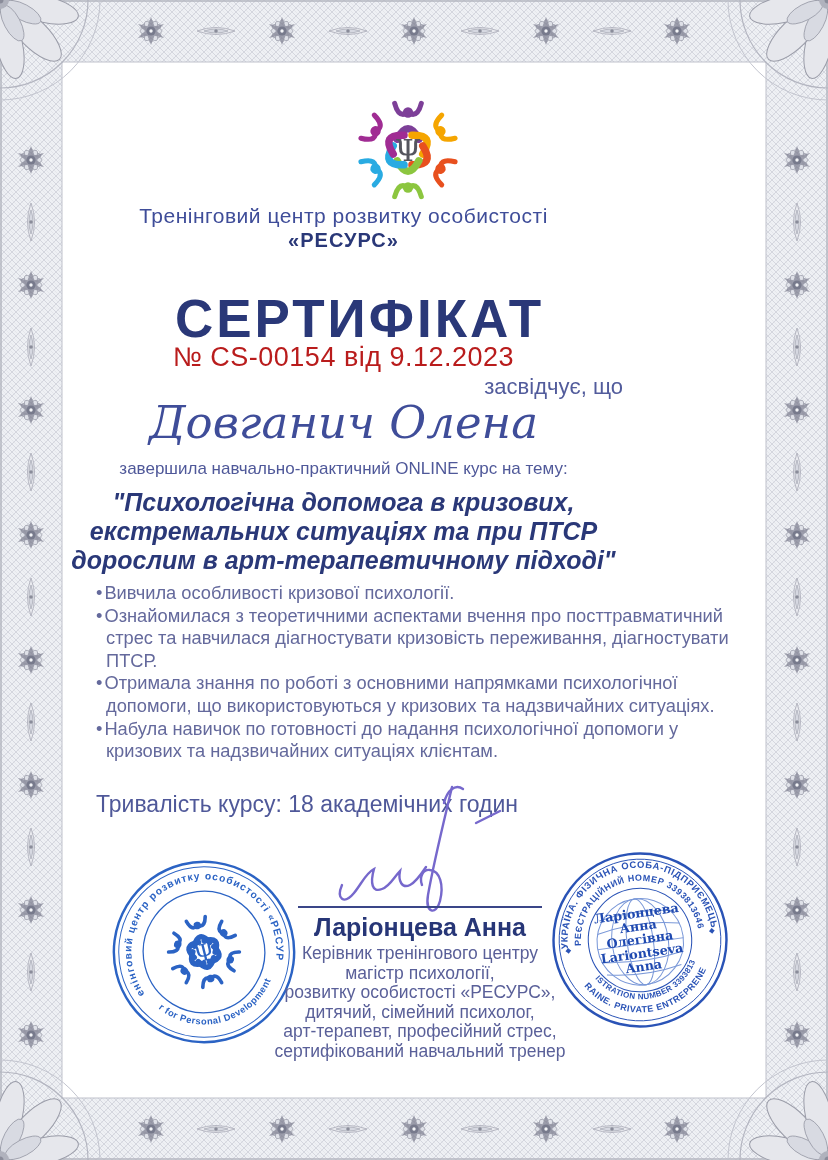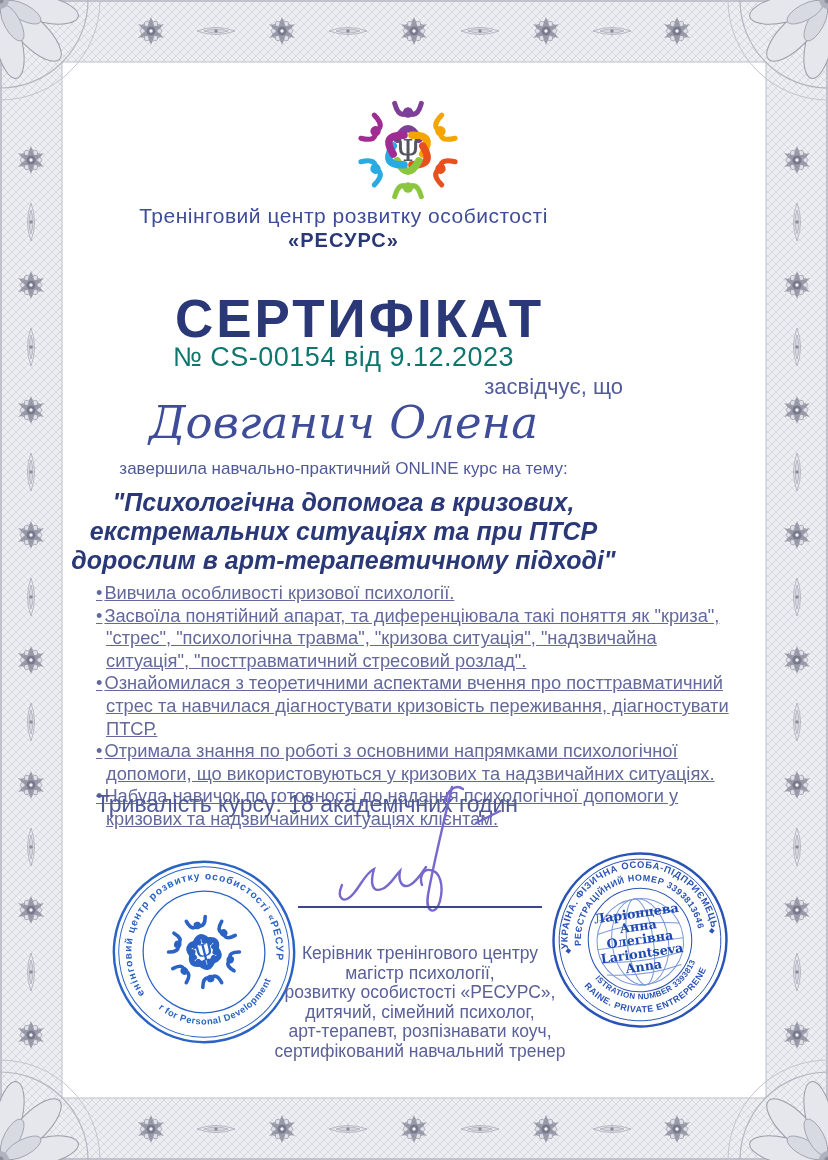--- a/index.html
+++ b/index.html
@@ -9,27 +9,27 @@
   }
   .border-svg{position:absolute;left:0;top:0;z-index:0;}
   .content{position:absolute;left:0;top:0;width:828px;height:1160px;z-index:1;}
   .abs{position:absolute;}
   .ctr{left:64px;width:559px;text-align:center;}
 
   .logo-svg{left:358px;top:100px;}
   .org1{top:204px;font-size:21px;color:#3f4d99;letter-spacing:.5px;}
   .org2{top:229px;font-size:20px;font-weight:bold;color:#2a3878;letter-spacing:1px;}
   .cert-title{top:272px;font-size:53px;font-weight:bold;color:#2a3878;letter-spacing:3px;margin:16px;}
-  .cert-num{top:342px;font-size:27px;color:#0f766e;letter-spacing:.5px;}
+  .cert-num{top:342px;font-size:27px;color:#b91c1c;letter-spacing:.5px;}
   .certifies{top:374px;font-size:22px;color:#525c9c;text-align:right;}
   .recipient{top:396px;font-size:45px;color:#3f4d99;font-family:"DejaVu Serif",serif;font-style:italic;}
   .intro{top:459px;font-size:17px;color:#4f5899;}
   .course{top:488px;font-size:25px;font-weight:bold;font-style:italic;color:#2a3878;line-height:29px;}
   .outcomes{top:582px;left:96px;width:644px;text-align:left;font-size:18.3px;color:#64699c;line-height:22.6px;}
-  .outcome{padding-left:10px;text-indent:-10px;text-decoration:underline;}
+  .outcome{padding-left:10px;text-indent:-10px;}
   .outcome::before{content:"•";margin-right:2px;}
   .duration{top:791px;left:96px;font-size:23px;color:#4f5899;text-align:left;}
 
   .stamp-left{left:106px;top:854px;}
   .stamp-right{left:546px;top:846px;}
   .sig-svg{left:320px;top:775px;pointer-events:none;}
   .sig-line{left:298px;top:906px;width:244px;height:2px;background:#3a4688;}
   .signer-name{left:270px;top:913px;width:300px;font-size:25px;font-weight:bold;color:#273677;}
   .signer-titles{left:250px;top:944px;width:340px;font-size:17.5px;line-height:19.5px;color:#5a6099;}
 </style>
@@ -186,21 +186,20 @@
     <div class="abs ctr intro">завершила навчально-практичний ONLINE курс на тему:</div>
 
     <div class="abs ctr course">
       <div>"Психологічна допомога в кризових,</div>
       <div>екстремальних ситуаціях та при ПТСР</div>
       <div>дорослим в арт-терапевтичному підході"</div>
     </div>
 
     <div class="abs outcomes">
       <div class="outcome">Вивчила особливості кризової психології.</div>
-      <div class="outcome">Засвоїла понятійний апарат, та диференціювала такі поняття як "криза", "стрес", "психологічна травма", "кризова ситуація", "надзвичайна ситуація", "посттравматичний стресовий розлад".</div>
       <div class="outcome">Ознайомилася з теоретичними аспектами вчення про посттравматичний стрес та навчилася діагностувати кризовість переживання, діагностувати ПТСР.</div>
       <div class="outcome">Отримала знання по роботі з основними напрямками психологічної допомоги, що використовуються у кризових та надзвичайних ситуаціях.</div>
       <div class="outcome">Набула навичок по готовності до надання психологічної допомоги у кризових та надзвичайних ситуаціях клієнтам.</div>
     </div>
 
     <div class="abs duration">Тривалість курсу: 18 академічних годин</div>
 
     <svg class="abs stamp-left" width="196" height="196" viewBox="-100 -100 200 200" style="transform:rotate(-14deg);">
       <g fill="none" stroke="#2b63c4">
         <circle r="92" stroke-width="2.5"></circle>
@@ -228,26 +227,27 @@
 
     <svg class="abs sig-svg" width="220" height="160" viewBox="0 0 220 160">
       <g fill="none" stroke="#7668cc" stroke-width="2.4" stroke-linecap="round">
         <path d="M22 110 C 16 124 24 130 34 118 C 42 108 46 98 54 94 C 50 108 52 118 62 114 C 70 111 74 102 80 96 C 78 106 82 114 90 110 C 96 107 102 98 106 92"></path>
         <path d="M132 12 C 124 46 114 86 108 120 C 105 138 116 141 120 126 C 124 110 120 96 110 95 C 103 94 99 102 102 110"></path>
         <path d="M124 28 C 127 16 135 8 143 14"></path>
         <path d="M156 48 L 180 36"></path>
       </g>
     </svg>
     <div class="abs sig-line"></div>
+    <div class="abs ctr signer-name" style="left:270px;width:300px;">Ларіонцева Анна</div>
     <div class="abs ctr signer-titles" style="left:250px;width:340px;">
       <div>Керівник тренінгового центру</div>
       <div>магістр психології,</div>
       <div>розвитку особистості «РЕСУРС»,</div>
       <div>дитячий, сімейний психолог,</div>
-      <div>арт-терапевт, розпізнавати коуч,</div>
+      <div>арт-терапевт, професійний стрес,</div>
       <div>сертифікований навчальний тренер</div>
     </div>
 
     <svg class="abs stamp-right" width="188" height="188" viewBox="-100 -100 200 200" style="transform:rotate(-8deg);">
       <g fill="none" stroke="#2a53b6">
         <circle r="92" stroke-width="2.6"></circle>
         <circle r="86" stroke-width="1"></circle>
         <circle r="55" stroke-width="1.1"></circle>
       </g>
       <path id="rsTopO" d="M -74.4 19.9 A 77 77 0 1 1 74.4 19.9" fill="none"></path>

